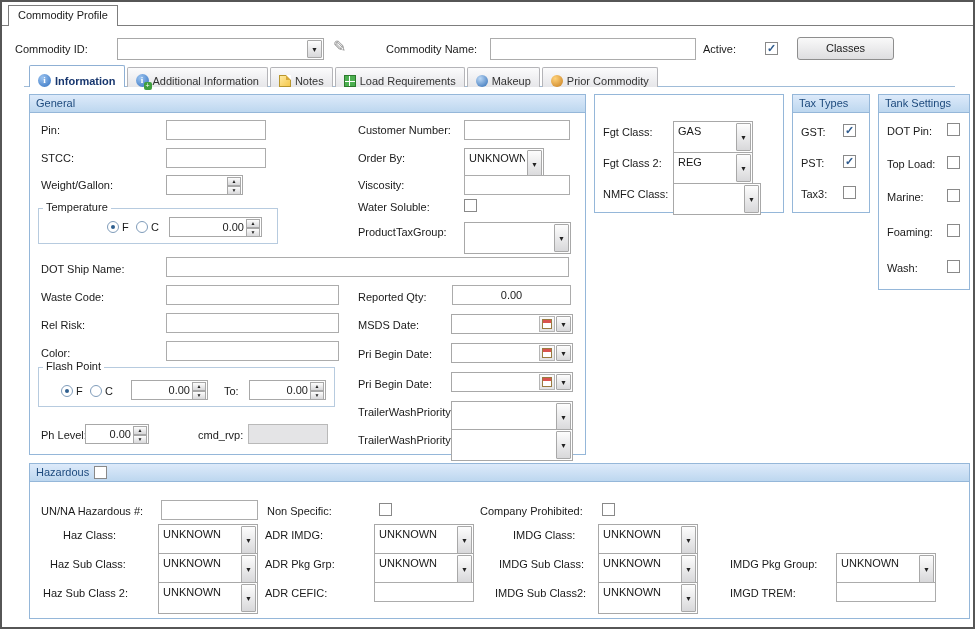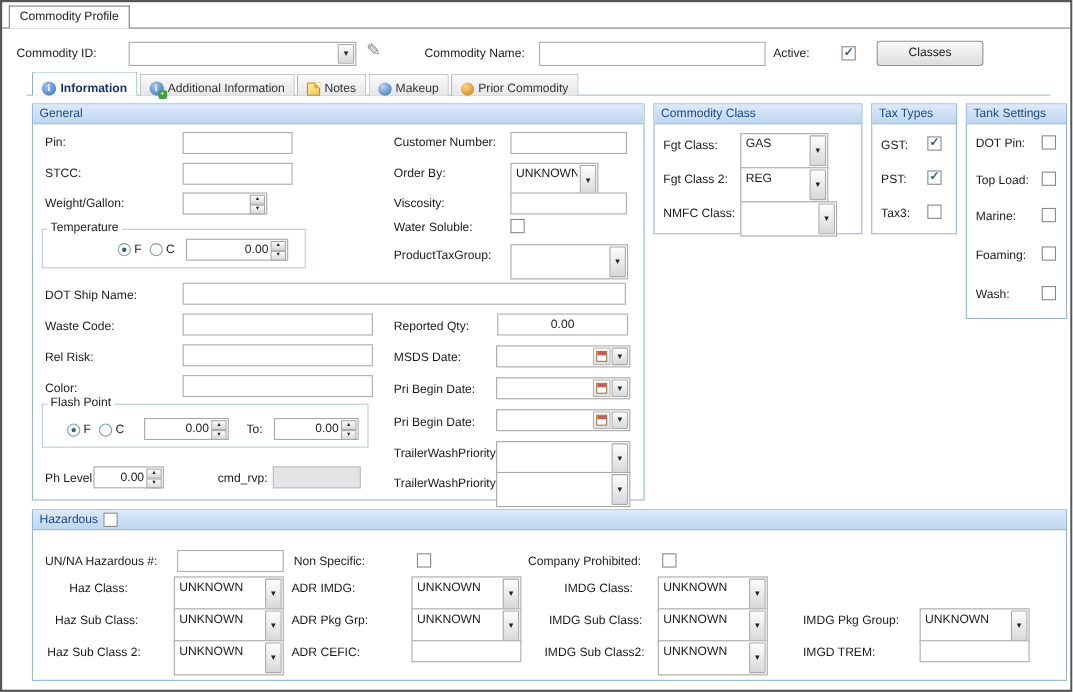--- a/index.html
+++ b/index.html
@@ -100,20 +100,24 @@
     </div>
     <div class="tab">
       <span class="additional-information-icon"></span>
       <span>Additional Information</span>
     </div>
     <div class="tab">
       <span class="notes-icon"></span>
       <span>Notes</span>
     </div>
     <div class="tab">
+      <span class="load-requirements-icon"></span>
+      <span>Load Requirements</span>
+    </div>
+    <div class="tab">
       <span class="makeup-icon"></span>
       <span>Makeup</span>
     </div>
     <div class="tab">
       <span class="prior-commodity-icon"></span>
       <span>Prior Commodity</span>
     </div>
   </div>
   <div class="tabline"></div>
 
@@ -274,21 +278,20 @@
     <span class="lbl" style="left:328px;top:339px">TrailerWashPriority2:</span>
     <div class="combo" style="left:421px;top:334px;width:122px">
       <span class="combo-val"></span>
       <span class="combo-btn">
           <span class="dn">▼</span>
         </span>
     </div>
   </div>
 
   <div class="group" style="left:592px;top:92px;width:190px;height:119px">
-    <div class="group-h"><span>Commodity Class</span></div>
     <span class="lbl" style="left:8px;top:31px">Fgt Class:</span>
     <div class="combo" style="left:78px;top:26px;width:80px">
       <span class="combo-val">GAS</span>
       <span class="combo-btn">
           <span class="dn">▼</span>
         </span>
     </div>
     <span class="lbl" style="left:8px;top:62px">Fgt Class 2:</span>
     <div class="combo" style="left:78px;top:57px;width:80px">
       <span class="combo-val">REG</span>

